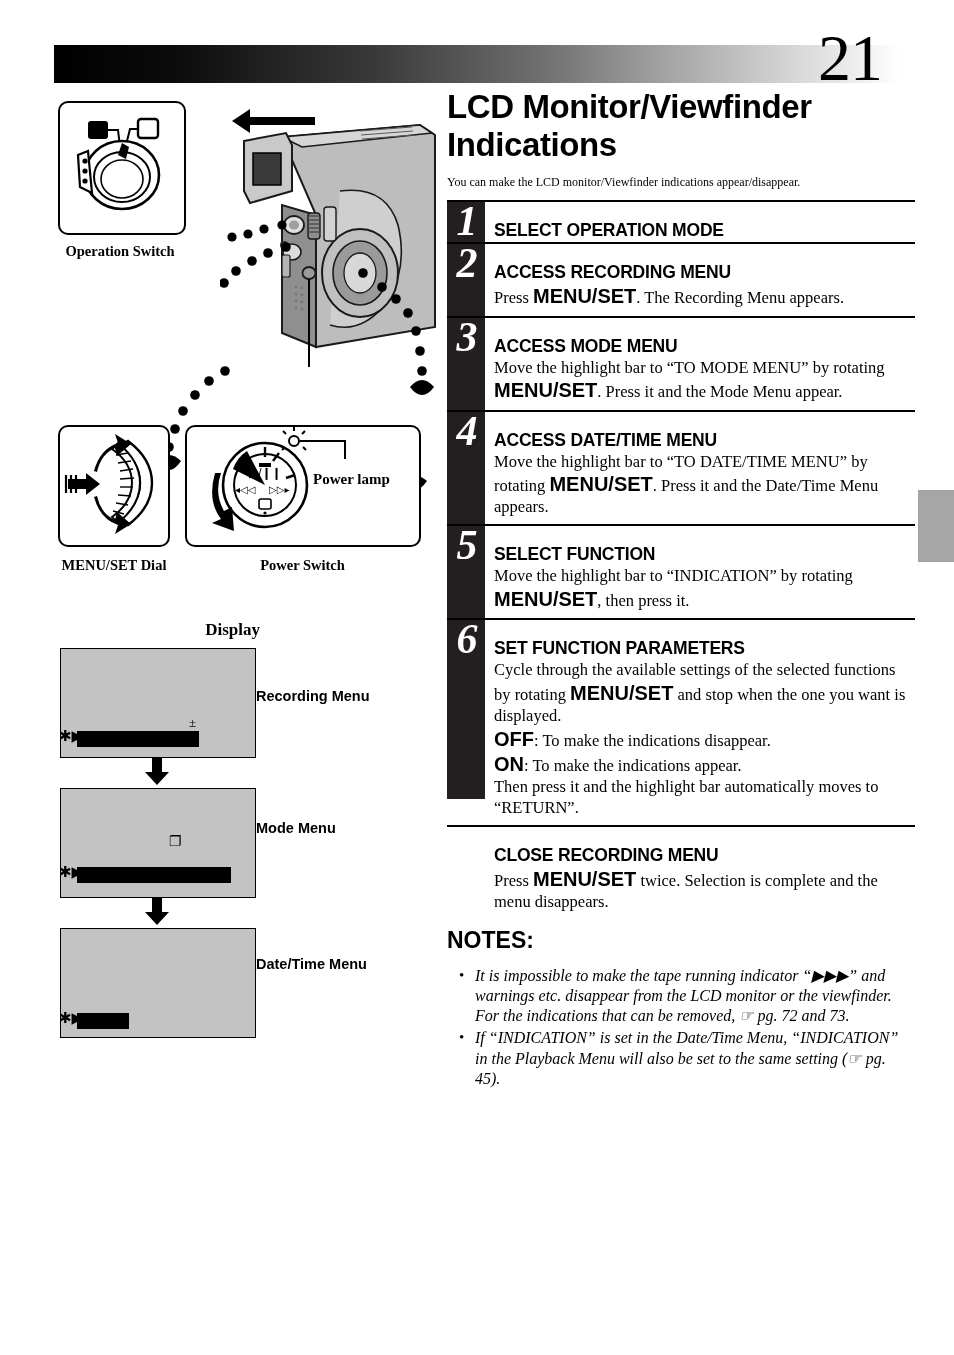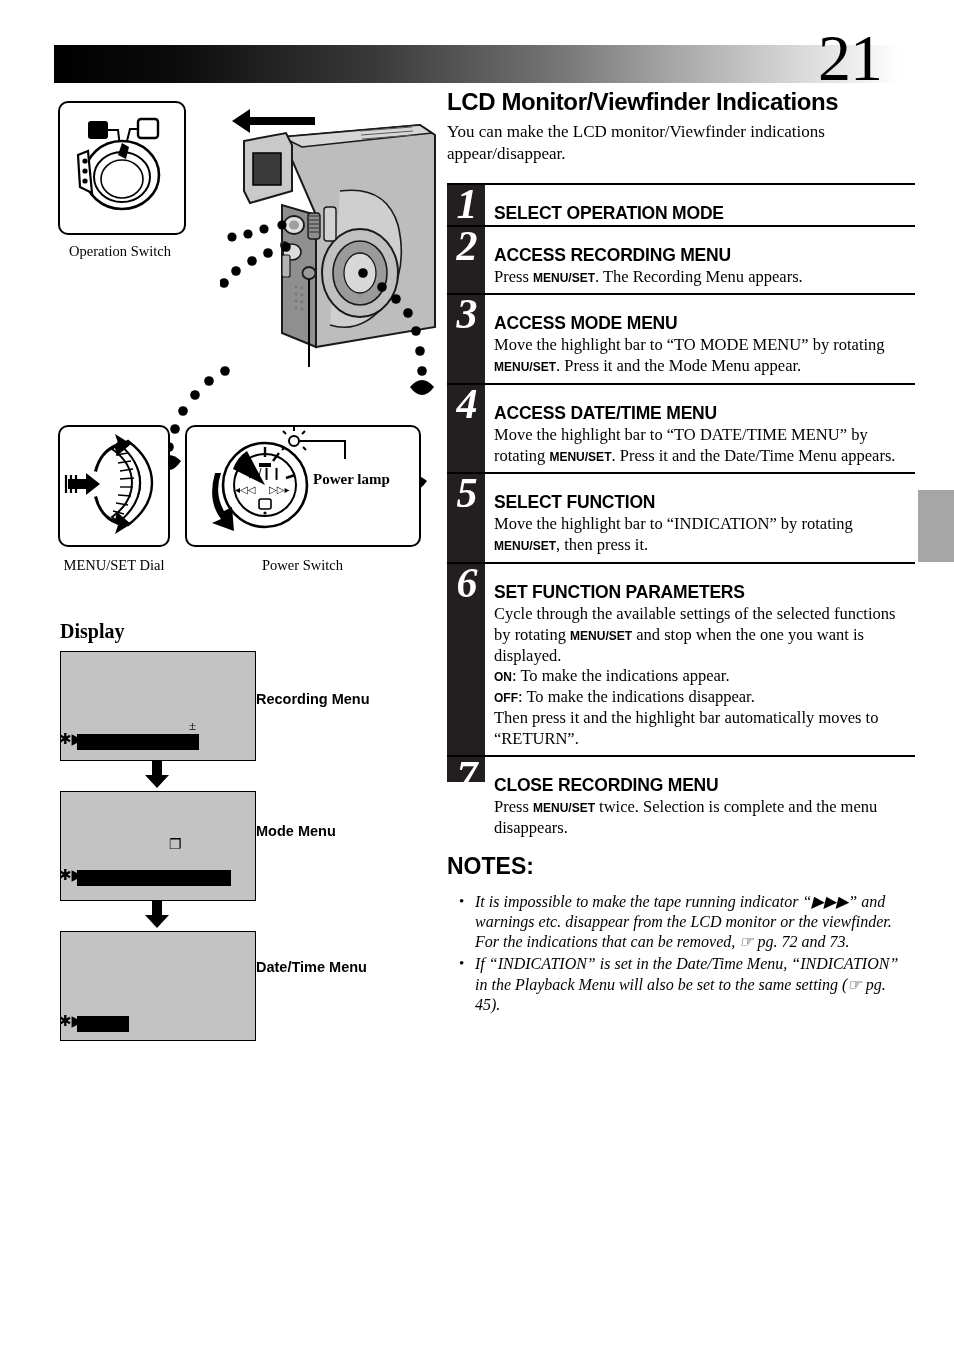--- a/index.html
+++ b/index.html
@@ -17,64 +17,64 @@
   .pageno{position:absolute;right:18px;top:-20px;font-family:"Liberation Serif",serif;
     font-size:66px;color:#000;letter-spacing:-1px;line-height:1;}
 
   
   .edge-tab{position:absolute;right:0;top:490px;width:36px;height:72px;background:#a6a6a6;}
 
   
   .leftcol{position:absolute;left:40px;top:95px;width:390px;}
 
   .illbox{border:2.5px solid #000;border-radius:10px;background:#fff;position:relative;}
-  .caption{font-family:"Liberation Serif",serif;font-weight:normal;font-size:14.5px;color:#000;text-align:center;}
+  .caption{font-family:"Liberation Serif",serif;font-weight:bold;font-size:14.5px;color:#000;text-align:center;}
 
   
   #op-panel{position:absolute;left:18px;top:6px;width:124px;height:130px;}
   #op-caption{position:absolute;left:0px;top:148px;width:160px;}
 
   
   #camera-art{position:absolute;left:180px;top:0px;width:250px;height:320px;}
   #lock-caption{position:absolute;left:185px;top:380px;width:200px;text-align:center;}
 
   
   #dial-panel{position:absolute;left:18px;top:330px;width:108px;height:118px;}
   #dial-caption{position:absolute;left:0px;top:462px;width:148px;}
   
   #pw-panel{position:absolute;left:145px;top:330px;width:232px;height:118px;}
   #pw-caption{position:absolute;left:170px;top:462px;width:185px;}
 
   
   .flow{position:absolute;left:60px;top:620px;width:360px;}
-  .display-title{font-family:"Liberation Serif",serif;font-weight:bold;font-size:20px;text-align:left;width:200px;}
+  .display-title{font-family:"Liberation Serif",serif;font-weight:bold;font-size:17px;text-align:right;width:200px;}
   .lcd{width:194px;height:108px;background:#c3c3c3;border:1.5px solid #000;position:relative;}
   .hl{position:absolute;height:16px;background:#000;left:16px;}
   .starburst{position:absolute;left:-2px;font-size:15px;line-height:1;color:#000;}
   .lcdlabel{font-family:Liberation Sans, sans-serif;font-weight:bold;font-size:14.5px;color:#000;
     position:absolute;left:196px;}
   .arrow-down{width:194px;text-align:center;height:30px;}
 
   
   .rightcol{position:absolute;left:447px;top:88px;width:468px;}
-  h1.title{font-family:"Liberation Sans",sans-serif;font-weight:bold;font-size:24px;
-    margin:0 0 5px 0;letter-spacing:-0.4px;color:#000;}
-  .intro{font-family:"Liberation Serif",serif;font-size:17px;line-height:1.28;margin:0 0 18px 0;color:#000;}
+  h1.title{font-family:"Liberation Sans",sans-serif;font-weight:bold;font-size:33px;
+    margin:0 0 11px 0;letter-spacing:-0.4px;color:#000;}
+  .intro{font-family:"Liberation Serif",serif;font-size:12px;line-height:1.28;margin:0 0 10px 0;color:#000;}
 
   .steps{position:relative;}
   .blackbar{position:absolute;left:0;top:0;width:38px;background:#231f20;}
   .step{position:relative;padding-left:47px;border-top:2.2px solid #000;min-height:10px;}
   .step.first{border-top:2.2px solid #000;}
   .stepnum{position:absolute;left:0px;top:-2px;width:40px;text-align:center;
     font-family:"Liberation Serif",serif;font-style:italic;font-weight:bold;
     font-size:42px;line-height:1;color:#ffffff;}
   .step h2{font-family:"Liberation Sans",sans-serif;font-weight:bold;font-size:17.5px;
     margin:18px 0 1px 0;letter-spacing:-0.2px;color:#000;}
   .step p{font-family:"Liberation Serif",serif;font-size:16.5px;line-height:1.26;margin:0 0 6px 0;color:#000;}
-  .step p b{font-family:"Liberation Sans",sans-serif;font-weight:bold;font-size:12px;}
+  .step p b{font-family:"Liberation Sans",sans-serif;font-weight:bold;font-size:20px;}
   .boxicon{display:inline-block;border:1.6px solid #000;border-radius:2px;
     font-family:"Liberation Sans",sans-serif;font-weight:bold;font-size:11.5px;
     padding:0 2px;line-height:13px;vertical-align:1px;}
   .boxicon.sq{padding:0 3px;}
 
   h2.notes{font-family:"Liberation Sans",sans-serif;font-weight:bold;font-size:23px;
     margin:14px 0 4px 0;color:#000;}
   ul.notelist{list-style:none;margin:12px;padding:0;}
   ul.notelist li{font-family:"Liberation Serif",serif;font-style:italic;font-size:16px;
     line-height:1.26;margin:0 0 2px 0;padding-left:16px;position:relative;color:#000;}
@@ -344,22 +344,22 @@
       <div class="step">
         <div class="stepnum">5</div>
         <h2>SELECT FUNCTION</h2>
         <p><span>Move the highlight bar to “INDICATION” by rotating </span><b>MENU/SET</b><span>, then press it.</span></p>
       </div>
 
       <div class="step">
         <div class="stepnum">6</div>
         <h2>SET FUNCTION PARAMETERS</h2>
         <p style="margin-bottom:0"><span>Cycle through the available settings of the selected functions by rotating </span><b>MENU/SET</b><span> and stop when the one you want is displayed.</span></p>
+        <p style="margin-bottom:0"><b>OFF</b><span>: To make the indications disappear.</span></p>
         <p style="margin-bottom:0"><b>ON</b><span>: To make the indications appear.</span></p>
-        <p style="margin-bottom:0"><b>OFF</b><span>: To make the indications disappear.</span></p>
         <p>Then press it and the highlight bar automatically moves to “RETURN”.</p>
       </div>
 
       <div class="step">
         <div class="stepnum">7</div>
         <h2>CLOSE RECORDING MENU</h2>
         <p><span>Press </span><b>MENU/SET</b><span> twice. Selection is complete and the menu disappears.</span></p>
       </div>
     </div>
 

